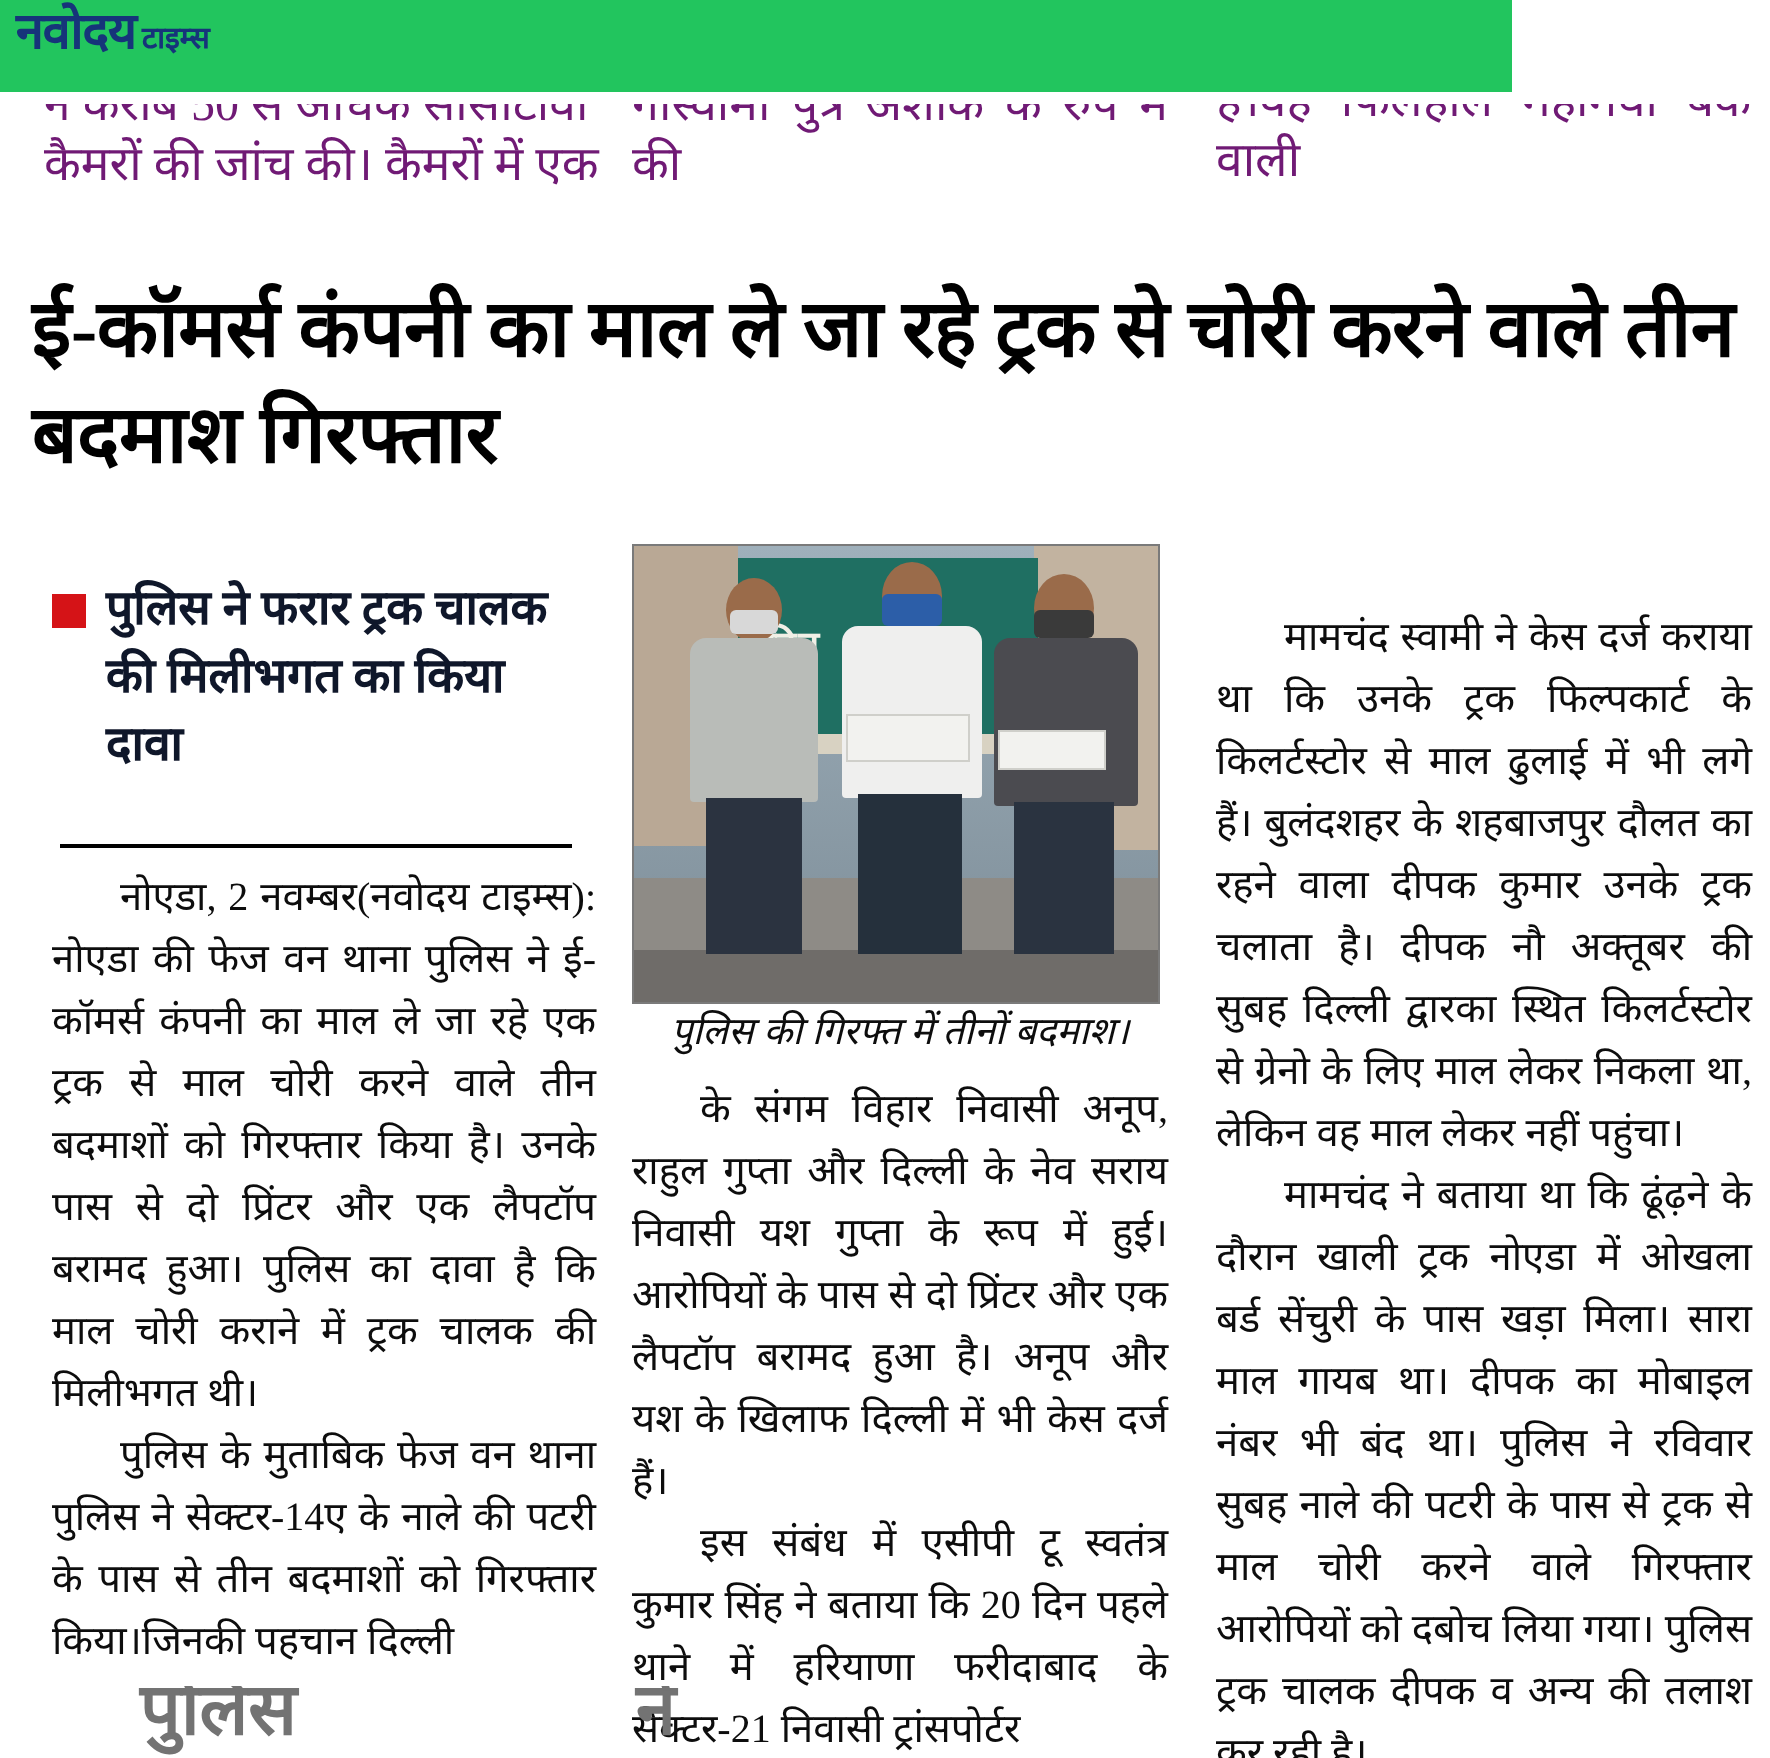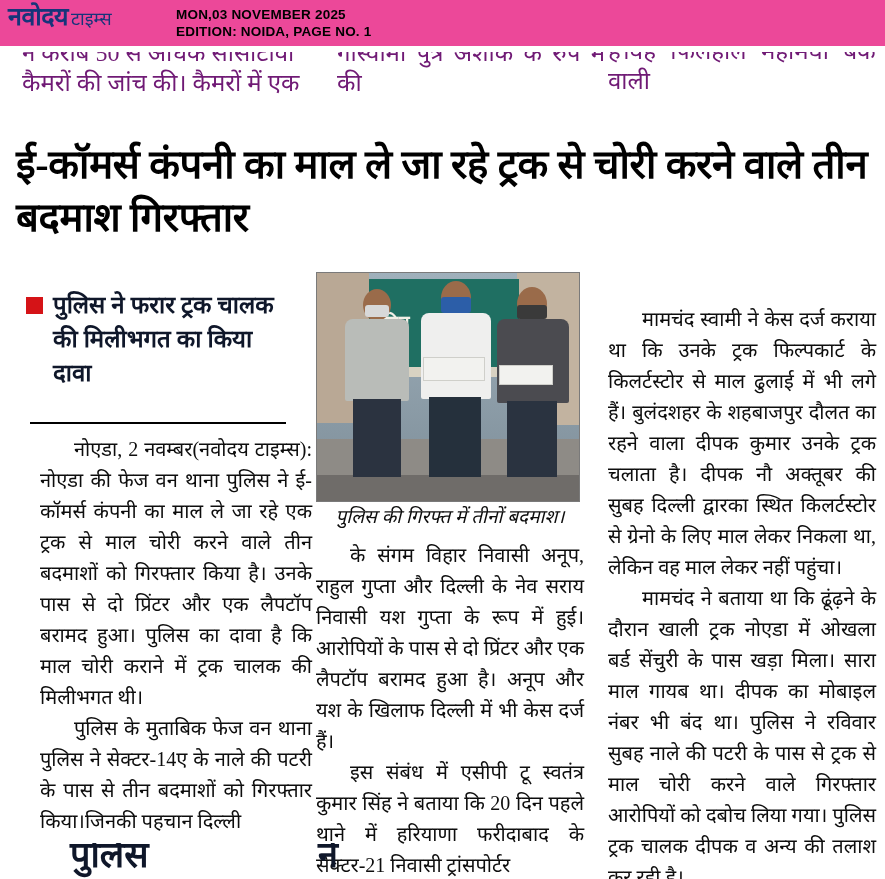--- a/index.html
+++ b/index.html
@@ -13,23 +13,23 @@
     position: relative;
     font-family: "Liberation Serif", serif;
     color: #111111;
     overflow: hidden;
   }
 
   
   .masthead {
     position: absolute;
     top: 0; left: 0;
-    width: 885px;
+    width: 756px;
     height: 46px;
-    background: #ec4899;
+    background: #22c55e;
     display: flex;
     align-items: flex-start;
   }
   .logo-block {
     width: 160px;
     padding-left: 8px;
     padding-top: 4px;
     display: flex;
     align-items: baseline;
     gap: 3px;
@@ -37,22 +37,22 @@
   .logo-nav {
     font-family: "Liberation Serif", serif;
     font-weight: bold;
     font-size: 25px;
     color: #16347a;
     letter-spacing: -0.5px;
     line-height: 1;
   }
   .logo-times {
     font-family: "Liberation Serif", serif;
-    font-weight: normal;
-    font-size: 18px;
+    font-weight: bold;
+    font-size: 15px;
     color: #16347a;
     line-height: 1;
   }
   .masthead-meta {
     padding-top: 6px;
     padding-left: 8px;
     font-family: "Liberation Sans", sans-serif;
     font-weight: bold;
     font-size: 13.5px;
     line-height: 17px;
@@ -68,21 +68,21 @@
     height: 68px;
     overflow: hidden;
   }
   .top-col {
     position: absolute;
     font-size: 24px;
     line-height: 30px;
     color: #701a75;
   }
   .top-col.c1 { left: 22px; top: -14px; width: 278px; }
-  .top-col.c2 { left: 316px; top: -14px; width: 268px; text-align: justify; margin-left: 21px; }
+  .top-col.c2 { left: 316px; top: -14px; width: 268px; text-align: justify; }
   .top-col.c3 { left: 608px; top: -14px; width: 268px; font-family: Liberation Mono, monospace; }
 
   
   .headline {
     position: absolute;
     top: 138px; left: 16px;
     width: 853px;
     font-family: "Liberation Serif", serif;
     font-weight: bold;
     font-size: 40px;
@@ -125,21 +125,21 @@
   .col {
     position: absolute;
     font-size: 20px;
     line-height: 31px;
     text-align: justify;
     color: #0d0d0d;
   }
   .col p { margin: 0; text-indent: 34px; }
   .col p + p { margin-top: 0; }
 
-  .col-left  { top: 434px; left: 40px;  width: 272px; }
+  .col-left  { top: 434px; left: 26px;  width: 272px; }
   .col-mid   { top: 540px; left: 316px; width: 268px; }
   .col-right { top: 288px; left: 608px; width: 268px; margin-top: 16px; }
 
   
   .photo {
     position: absolute;
     top: 272px; left: 316px;
     width: 262px;
     height: 228px;
     border: 1px solid #7a7a7a;
@@ -223,38 +223,34 @@
     width: 885px;
     height: 36px;
     overflow: hidden;
   }
   .bottom-piece {
     position: absolute;
     font-family: "Liberation Serif", serif;
     font-weight: bold;
     font-size: 36px;
     line-height: 44px;
-    color: #0f172a;
+    color: #737373;
     top: -10px;
   }
   .bottom-piece.b1 { left: 70px; }
   .bottom-piece.b2 { left: 318px; }
   .bottom-piece.b3 { left: 612px; }
 </style>
 </head>
 <body>
 
 <div class="masthead">
   <div class="logo-block">
     <span class="logo-nav">नवोदय</span>
     <span class="logo-times">टाइम्स</span>
-  </div>
-  <div class="masthead-meta">
-    <div>MON,03 NOVEMBER 2025</div>
-    <div>EDITION: NOIDA, PAGE NO. 1</div>
   </div>
 </div>
 
 <div class="top-strip">
   <div class="top-col c1">ने करीब 50 से अधिक सीसीटीवी कैमरों की जांच की। कैमरों में एक</div>
   <div class="top-col c2">गोस्वामी पुत्र अशोक के रुप में की</div>
   <div class="top-col c3">है।वह फिलहाल महामेघा बैंक वाली</div>
 </div>
 
 <div class="headline">ई-कॉमर्स कंपनी का माल ले जा रहे ट्रक से चोरी करने वाले तीन बदमाश गिरफ्तार</div>

